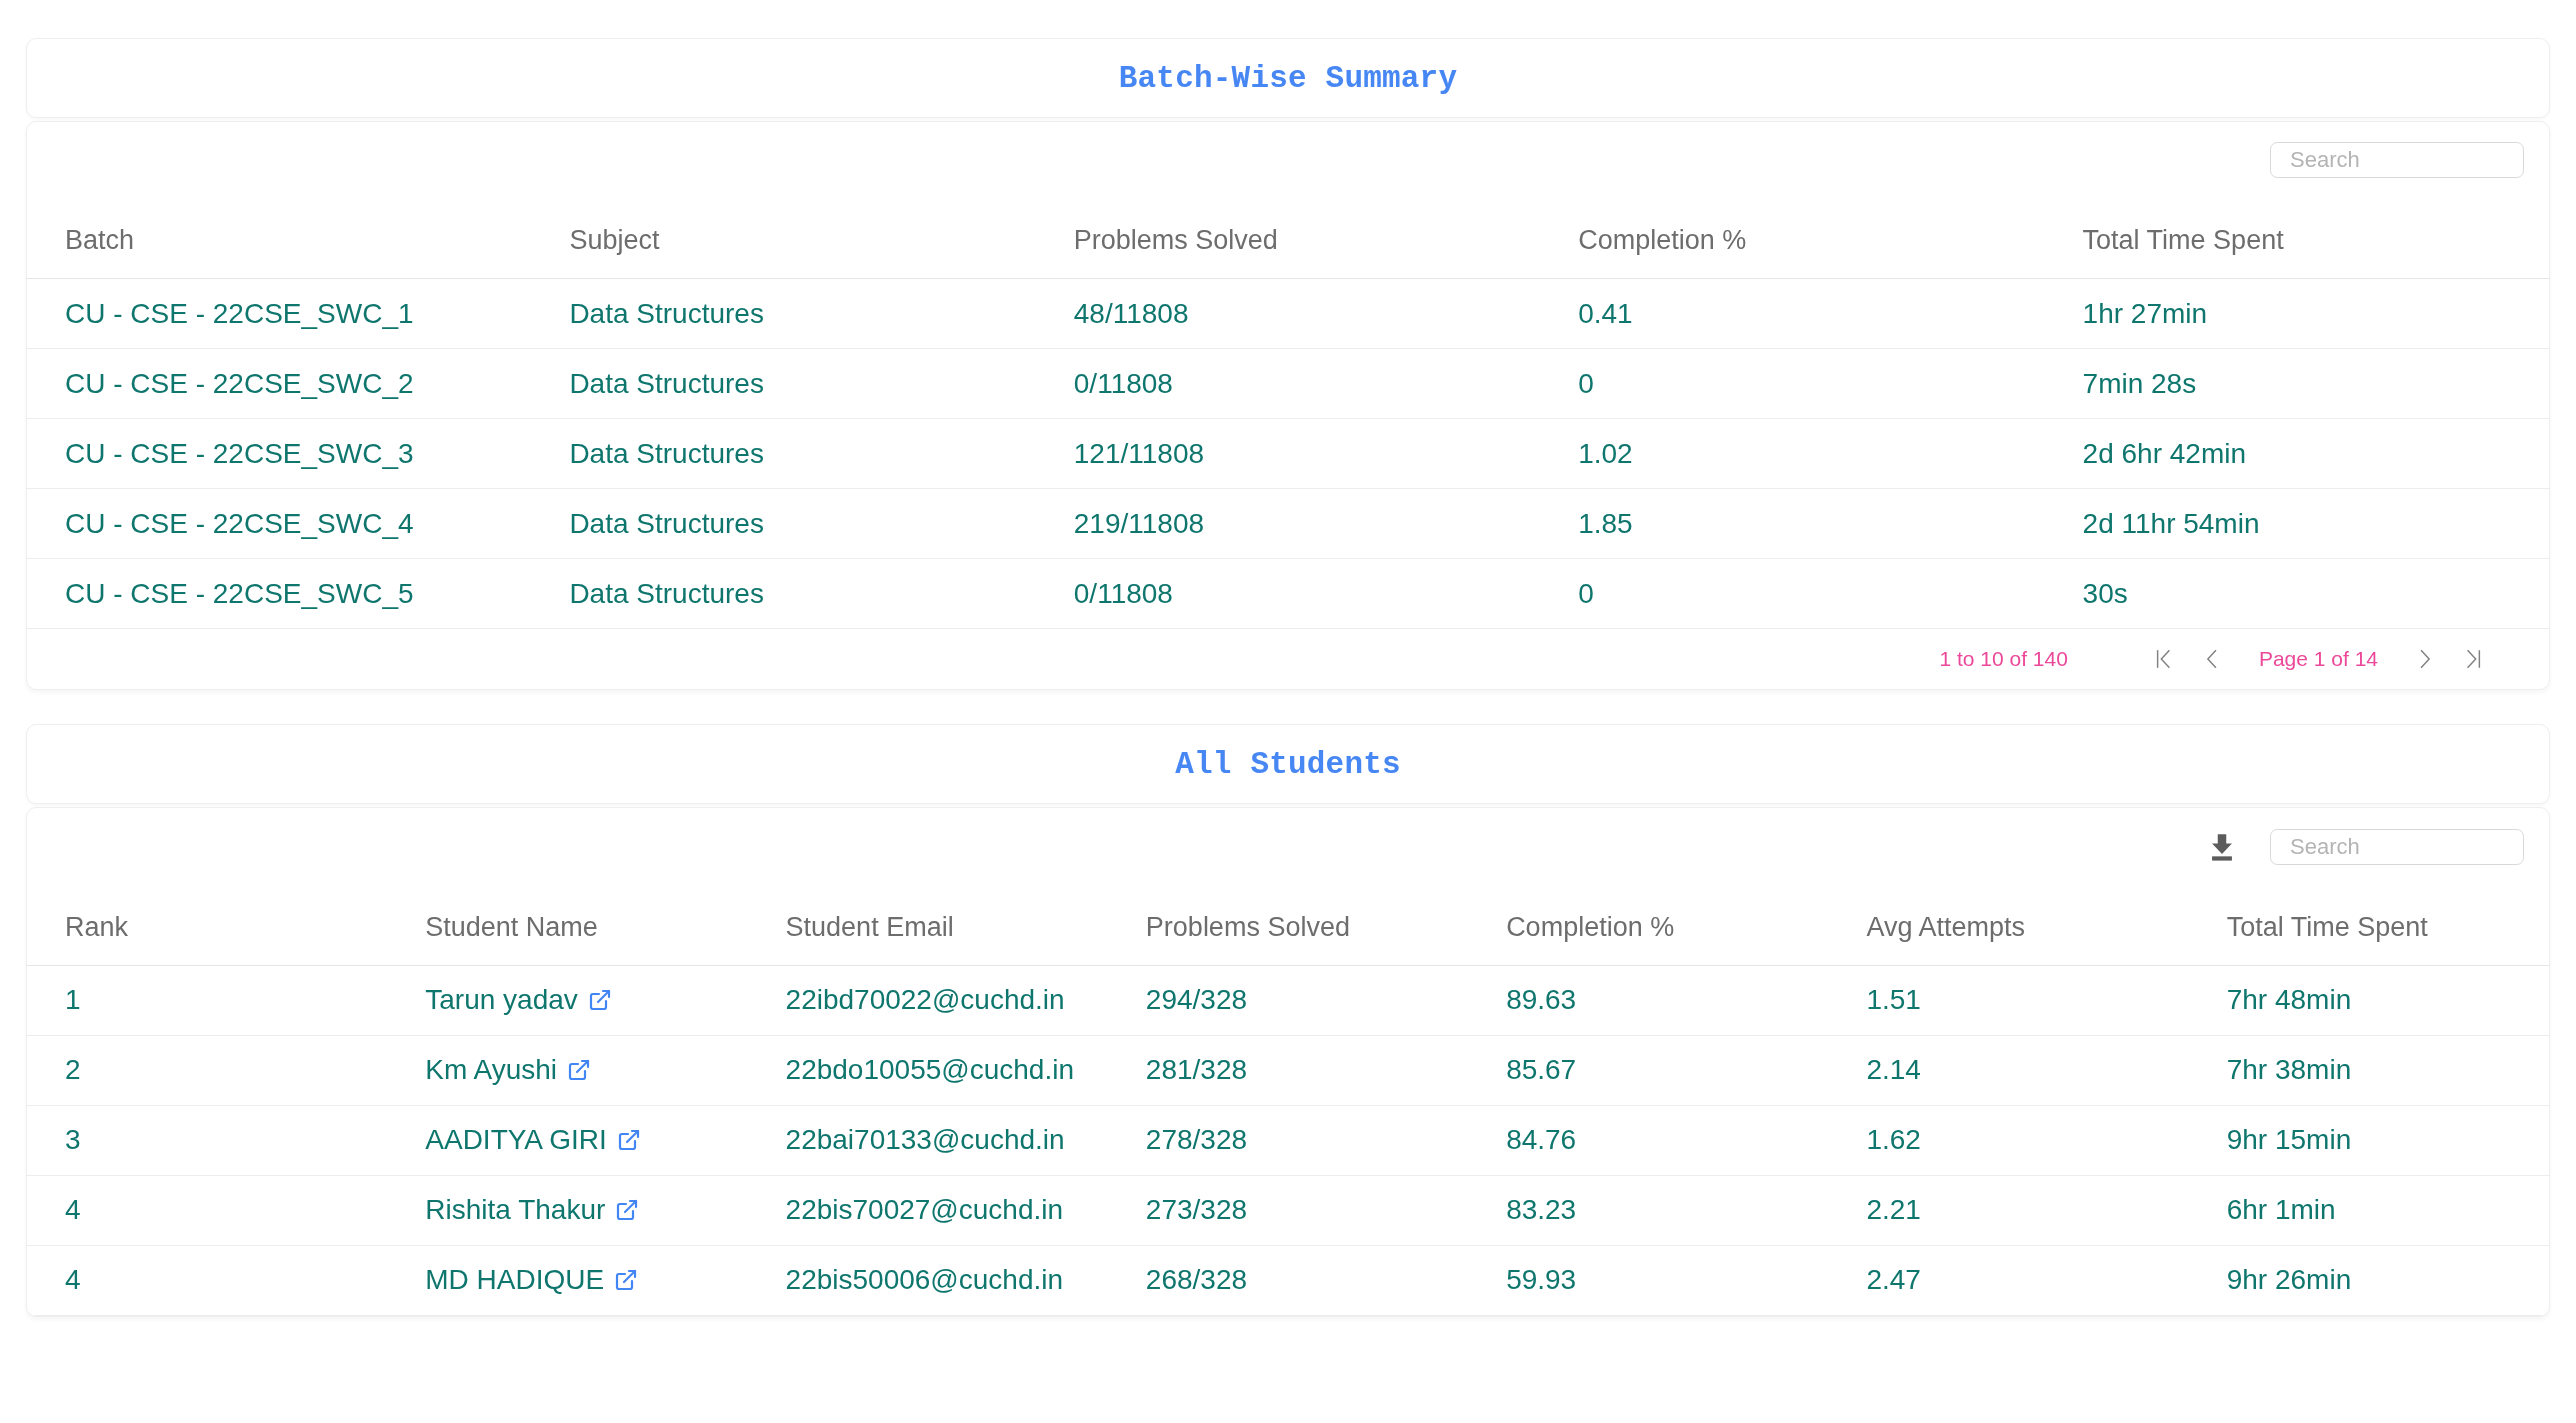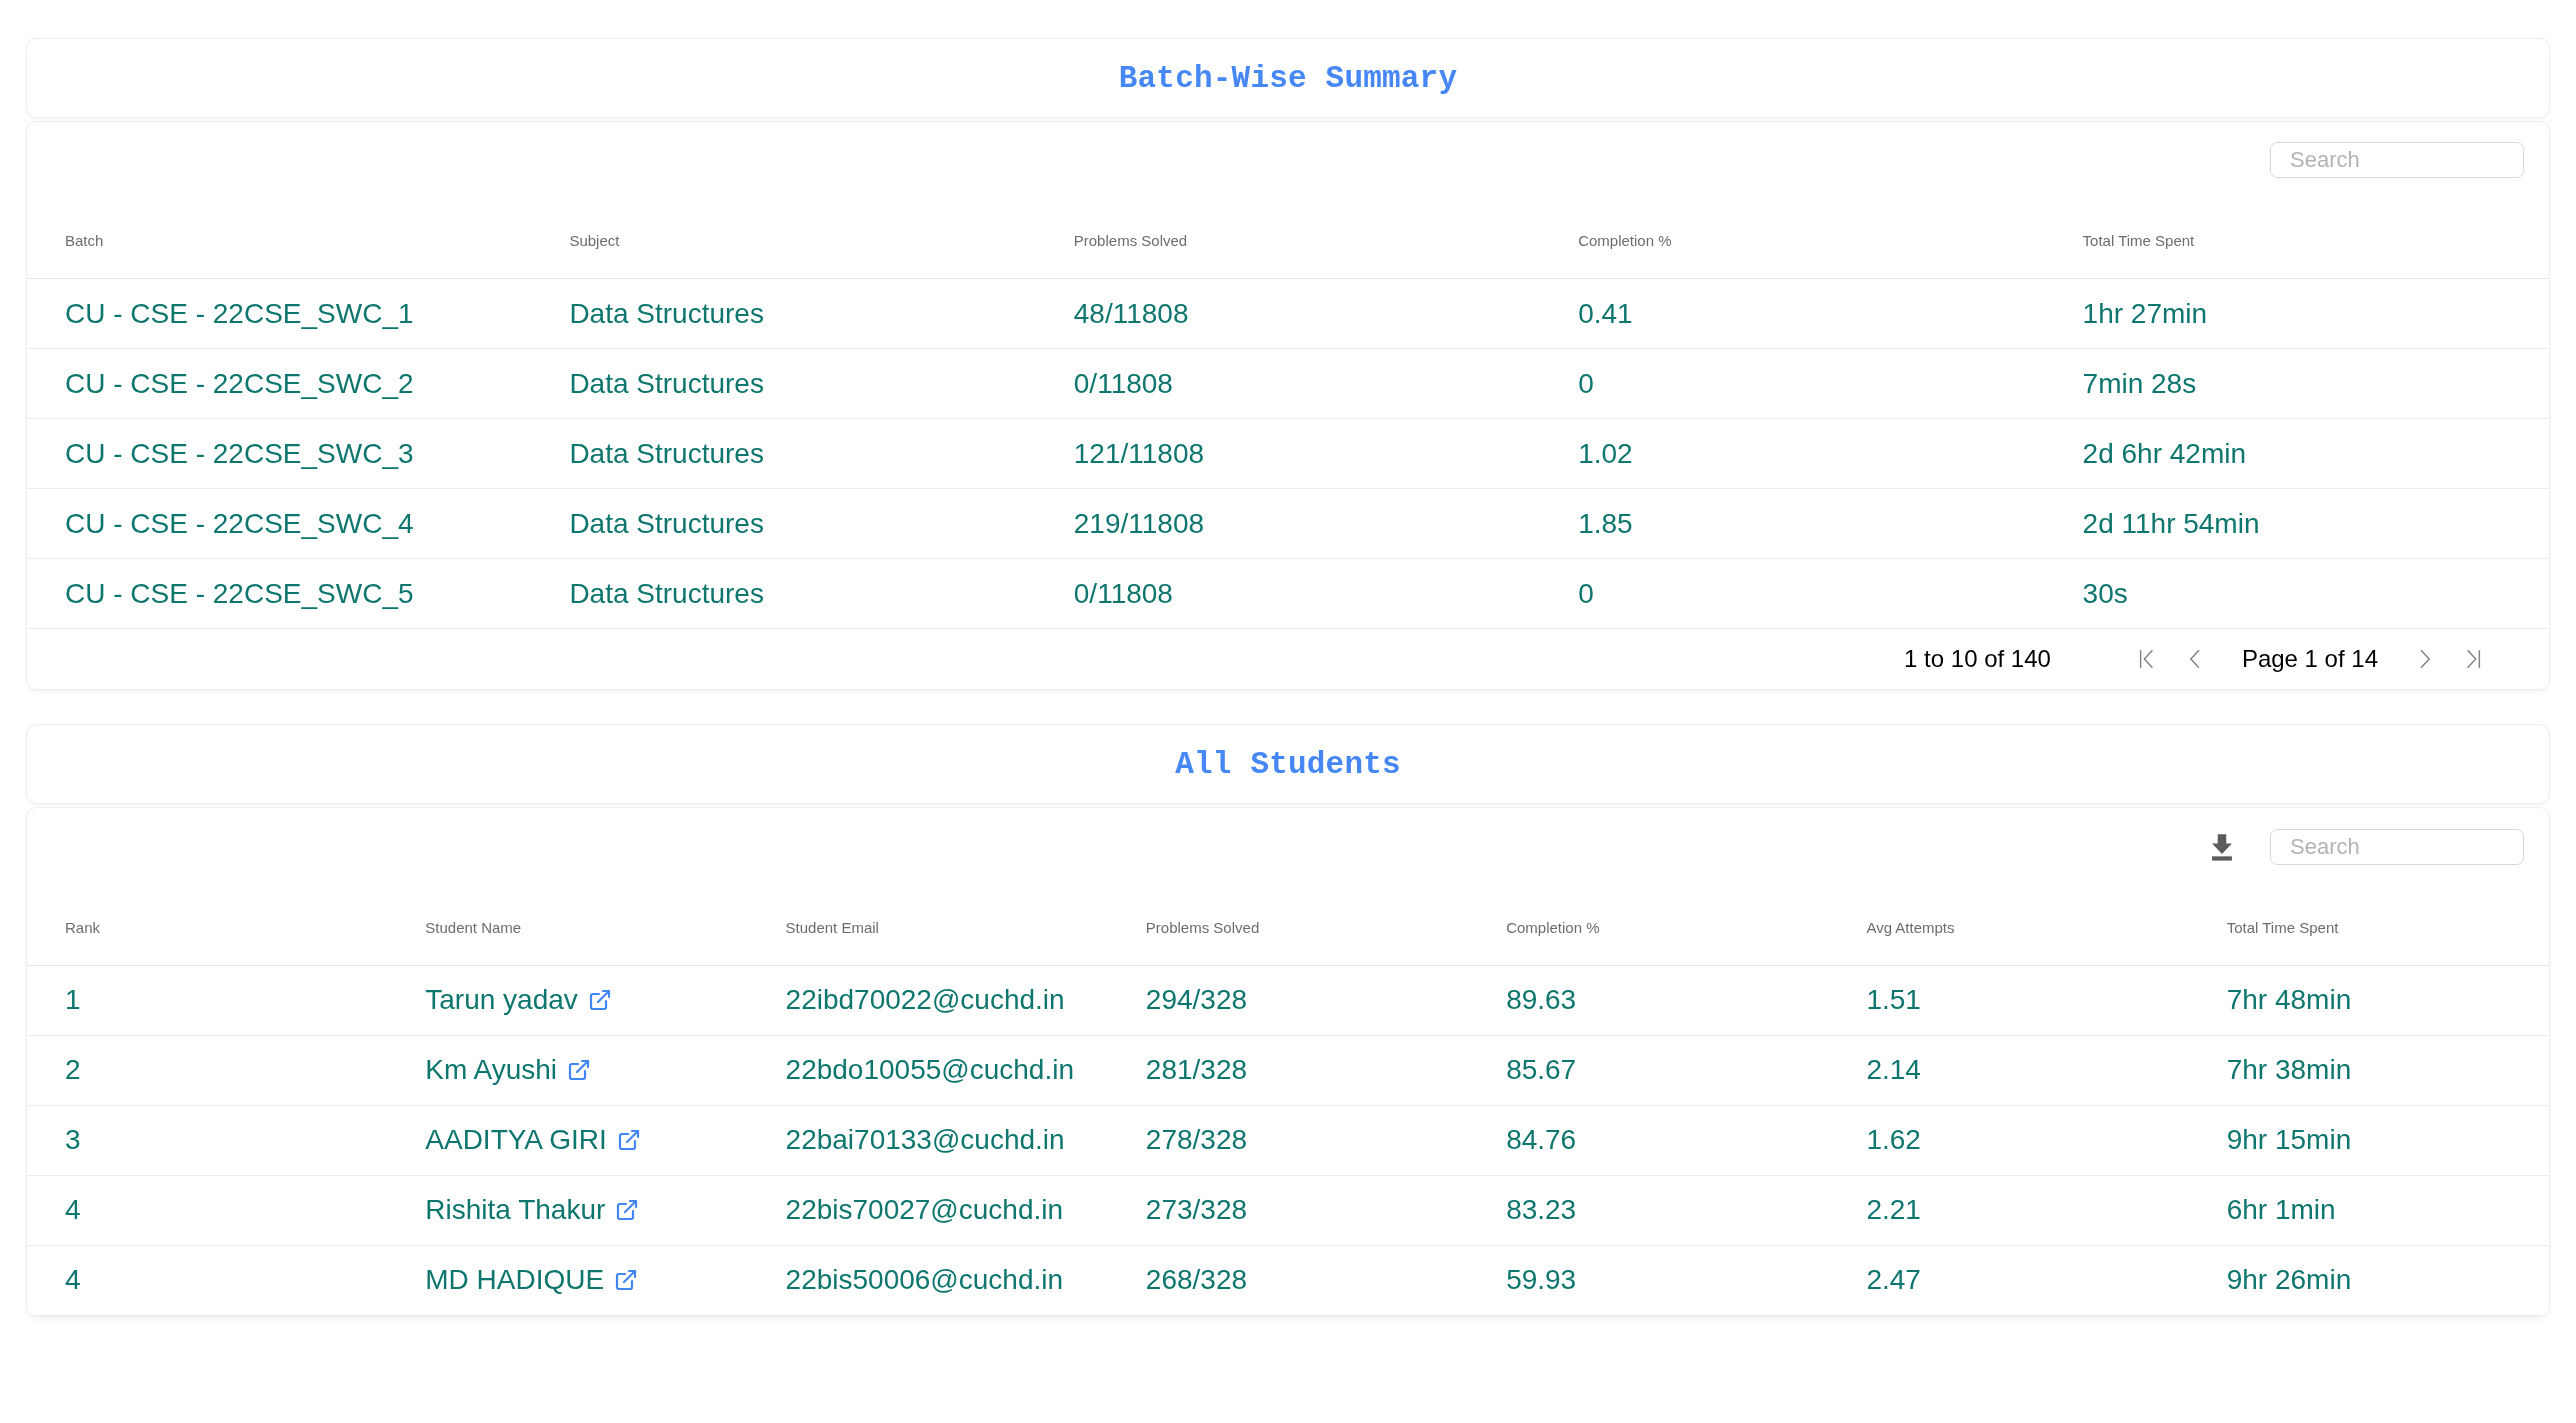--- a/index.html
+++ b/index.html
@@ -72,21 +72,21 @@
     justify-content: center;
   }
 
   .thead {
     display: flex;
     align-items: center;
     height: 76px;
     border-bottom: 1.5px solid #e6e6e6;
   }
   .th {
-    font-size: 15px;
+    font-size: 27px;
     font-weight: 500;
     color: #6d6d6d;
     padding-left: 38px;
     white-space: nowrap;
   }
   .trow {
     display: flex;
     align-items: center;
     height: 70px;
     border-bottom: 1.5px solid #ededed;
@@ -105,22 +105,22 @@
     cursor: pointer;
   }
   .name-link svg { flex: none; }
 
   .paging {
     display: flex;
     align-items: center;
     justify-content: flex-end;
     height: 60px;
     padding-right: 53px;
-    font-size: 24px;
-    color: #000000;
+    font-size: 21px;
+    color: #ec4899;
   }
   .paging .range { margin-right: 73px; }
   .page-label { margin: 16px 22px; white-space: nowrap; }
   .pg-btn {
     width: 48px;
     height: 44px;
     background: none;
     border: none;
     padding: 0;
     cursor: pointer;

